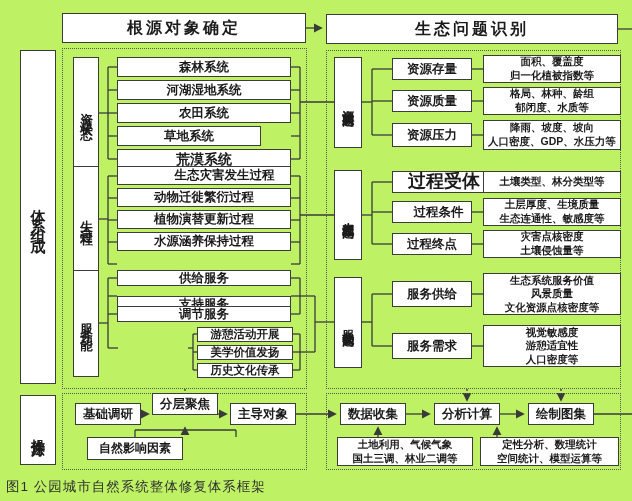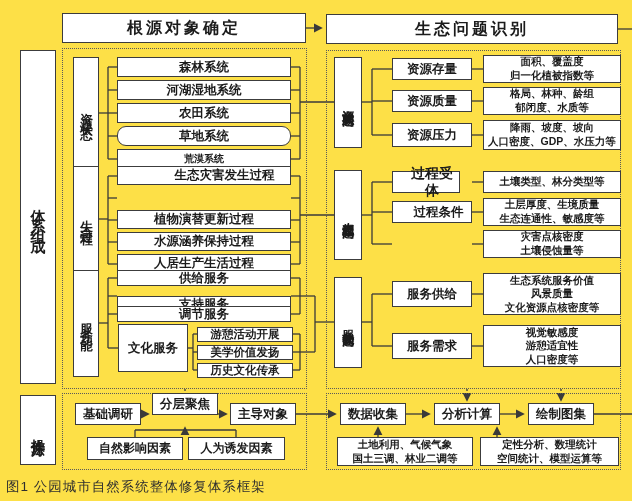--- a/index.html
+++ b/index.html
@@ -1,17 +1,17 @@
 <!DOCTYPE html>
 <html><head>
 <meta charset="utf-8">
 <style>
   html,body{margin:0;padding:0;background:#ffffff;}
   #stage{
-    position:relative;width:632px;height:501px;background:#fde047;overflow:hidden;
+    position:relative;width:632px;height:501px;background:#bef264;overflow:hidden;
     font-family:"Liberation Sans", sans-serif;color:#1b1b1b;
   }
   .box{
     position:absolute;box-sizing:border-box;background:#ffffff;
     border:1.5px solid #3c3c3c;display:flex;align-items:center;justify-content:center;
     text-align:center;font-weight:bold;line-height:1.2;
   }
   .dotted{
     position:absolute;box-sizing:border-box;border:1.2px dotted #5a5a5a;background:transparent;
   }
@@ -154,73 +154,72 @@
   <div class="dotted" style="left:62px;top:393px;width:245px;height:77px;"></div>
   <div class="dotted" style="left:326px;top:393px;width:295px;height:77px;"></div>
 
   <div class="box vbox" style="left:20px;top:50px;width:36px;height:334px;font-size:15px;letter-spacing:10px;">体系组成</div>
   <div class="box vbox" style="left:20px;top:395px;width:36px;height:70px;font-size:14px;letter-spacing:1px;">操作方法</div>
 
   <div class="box vbox" style="left:73px;top:57px;width:26px;height:112px;font-size:12.5px;letter-spacing:5px;">资源状态</div>
   <div class="box" style="left:117px;top:57px;width:174px;height:20px;font-size:12.5px;">森林系统</div>
   <div class="box" style="left:117px;top:80px;width:174px;height:20px;font-size:12.5px;">河湖湿地系统</div>
   <div class="box" style="left:117px;top:103px;width:174px;height:20px;font-size:12.5px;">农田系统</div>
-  <div class="box" style="left:117px;top:126px;width:174px;height:20px;font-size:12.5px;border-radius:9px;">草地系统</div>
-  <div class="box" style="left:117px;top:149px;width:174px;height:20px;font-size:10px;">荒漠系统</div>
+  <div class="box" style="left:117px;top:126px;width:144px;height:20px;font-size:12.5px;">草地系统</div>
+  <div class="box" style="left:117px;top:149px;width:174px;height:20px;font-size:14px;">荒漠系统</div>
 
   <div class="box vbox" style="left:73px;top:166px;width:26px;height:107px;font-size:12.5px;letter-spacing:5px;">生态过程</div>
   <div class="box" style="left:117px;top:166px;width:174px;height:19px;font-size:12.5px;padding-left:41px;">生态灾害发生过程</div>
+  <div class="box" style="left:117px;top:188px;width:174px;height:19px;font-size:12.5px;">动物迁徙繁衍过程</div>
   <div class="box" style="left:117px;top:210px;width:174px;height:19px;font-size:12.5px;">植物演替更新过程</div>
   <div class="box" style="left:117px;top:232px;width:174px;height:19px;font-size:12.5px;">水源涵养保持过程</div>
-  <div class="box" style="left:117px;top:254px;width:174px;height:19px;font-size:12.5px;">人居生产生活过程</div>
 
   <div class="box vbox" style="left:73px;top:270px;width:26px;height:107px;font-size:12.5px;letter-spacing:5px;">服务功能</div>
   <div class="box" style="left:117px;top:270px;width:174px;height:16px;font-size:12.5px;">供给服务</div>
   <div class="box" style="left:117px;top:288px;width:174px;height:16px;font-size:12.5px;margin-top:8px;">支持服务</div>
   <div class="box" style="left:117px;top:306px;width:174px;height:16px;font-size:12.5px;">调节服务</div>
-  <div class="box" style="left:118px;top:324px;width:70px;height:48px;font-size:12.5px;">文化服务</div>
   <div class="box" style="left:197px;top:327px;width:96px;height:15px;font-size:11.5px;">游憩活动开展</div>
   <div class="box" style="left:197px;top:345px;width:96px;height:15px;font-size:11.5px;">美学价值发扬</div>
   <div class="box" style="left:197px;top:363px;width:96px;height:15px;font-size:11.5px;">历史文化传承</div>
 
   <div class="box vbox" style="left:334px;top:57px;width:28px;height:91px;font-size:12px;letter-spacing:1px;">资源状态问题</div>
   <div class="box" style="left:392px;top:58px;width:80px;height:22px;font-size:12.5px;">资源存量</div>
   <div class="box" style="left:392px;top:90px;width:80px;height:22px;font-size:12.5px;">资源质量</div>
   <div class="box" style="left:392px;top:123px;width:80px;height:24px;font-size:12.5px;">资源压力</div>
   <div class="box ind" style="left:483px;top:55px;width:138px;height:28px;font-size:10.5px;">面积、覆盖度
 归一化植被指数等</div>
   <div class="box ind" style="left:483px;top:87px;width:138px;height:28px;font-size:10.5px;">格局、林种、龄组
 郁闭度、水质等</div>
   <div class="box ind" style="left:483px;top:120px;width:138px;height:30px;font-size:10.5px;">降雨、坡度、坡向
 人口密度、GDP、水压力等</div>
 
   <div class="box vbox" style="left:334px;top:170px;width:28px;height:90px;font-size:12px;letter-spacing:1px;">生态过程问题</div>
-  <div class="box" style="left:392px;top:171px;width:68px;height:22px;font-size:14px;padding-left:12px;">过程受体</div>
+  <div class="box" style="left:392px;top:171px;width:92px;height:22px;font-size:18px;padding-left:12px;">过程受体</div>
   <div class="box" style="left:392px;top:201px;width:80px;height:22px;font-size:12.5px;padding-left:13px;">过程条件</div>
+  <div class="box" style="left:392px;top:233px;width:80px;height:22px;font-size:12.5px;">过程终点</div>
   <div class="box ind" style="left:483px;top:171px;width:138px;height:22px;font-size:10.5px;">土壤类型、林分类型等</div>
   <div class="box ind" style="left:483px;top:198px;width:138px;height:28px;font-size:10.5px;">土层厚度、生境质量
 生态连通性、敏感度等</div>
   <div class="box ind" style="left:483px;top:230px;width:138px;height:28px;font-size:10.5px;">灾害点核密度
 土壤侵蚀量等</div>
 
   <div class="box vbox" style="left:334px;top:277px;width:28px;height:91px;font-size:12px;letter-spacing:1px;">服务功能问题</div>
   <div class="box" style="left:392px;top:281px;width:80px;height:26px;font-size:12.5px;">服务供给</div>
   <div class="box" style="left:392px;top:333px;width:80px;height:26px;font-size:12.5px;">服务需求</div>
   <div class="box ind" style="left:483px;top:273px;width:138px;height:42px;font-size:10.5px;">生态系统服务价值
 风景质量
 文化资源点核密度等</div>
   <div class="box ind" style="left:483px;top:325px;width:138px;height:42px;font-size:10.5px;">视觉敏感度
 游憩适宜性
 人口密度等</div>
 
   <div class="box" style="left:75px;top:403px;width:66px;height:22px;font-size:12.5px;">基础调研</div>
   <div class="box" style="left:152px;top:393px;width:66px;height:22px;font-size:12.5px;">分层聚焦</div>
   <div class="box" style="left:230px;top:403px;width:66px;height:22px;font-size:12.5px;">主导对象</div>
   <div class="box" style="left:87px;top:437px;width:96px;height:23px;font-size:12px;">自然影响因素</div>
-  <div class="box" style="left:188px;top:437px;width:97px;height:23px;font-size:12px;">人为诱发因素</div>
 
   <div class="box" style="left:340px;top:403px;width:66px;height:22px;font-size:12.5px;">数据收集</div>
   <div class="box" style="left:434px;top:403px;width:66px;height:22px;font-size:12.5px;">分析计算</div>
   <div class="box" style="left:528px;top:403px;width:66px;height:22px;font-size:12.5px;">绘制图集</div>
   <div class="box ind" style="left:337px;top:437px;width:136px;height:29px;font-size:10.5px;">土地利用、气候气象
 国土三调、林业二调等</div>
   <div class="box ind" style="left:480px;top:437px;width:139px;height:29px;font-size:10.5px;">定性分析、数理统计
 空间统计、模型运算等</div>
 
   <div id="caption">图1 公园城市自然系统整体修复体系框架</div>

